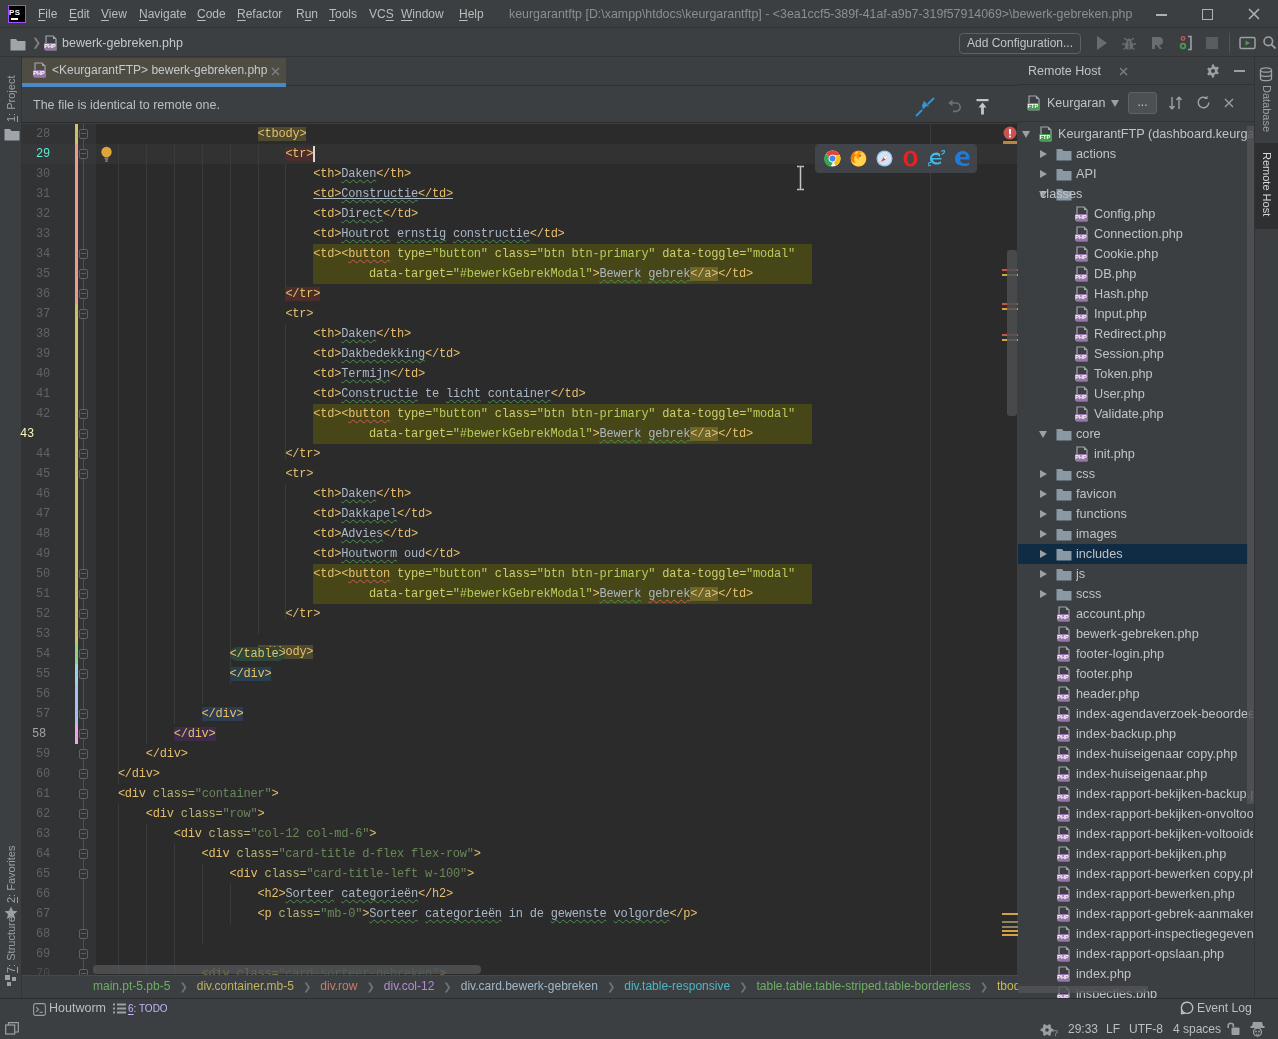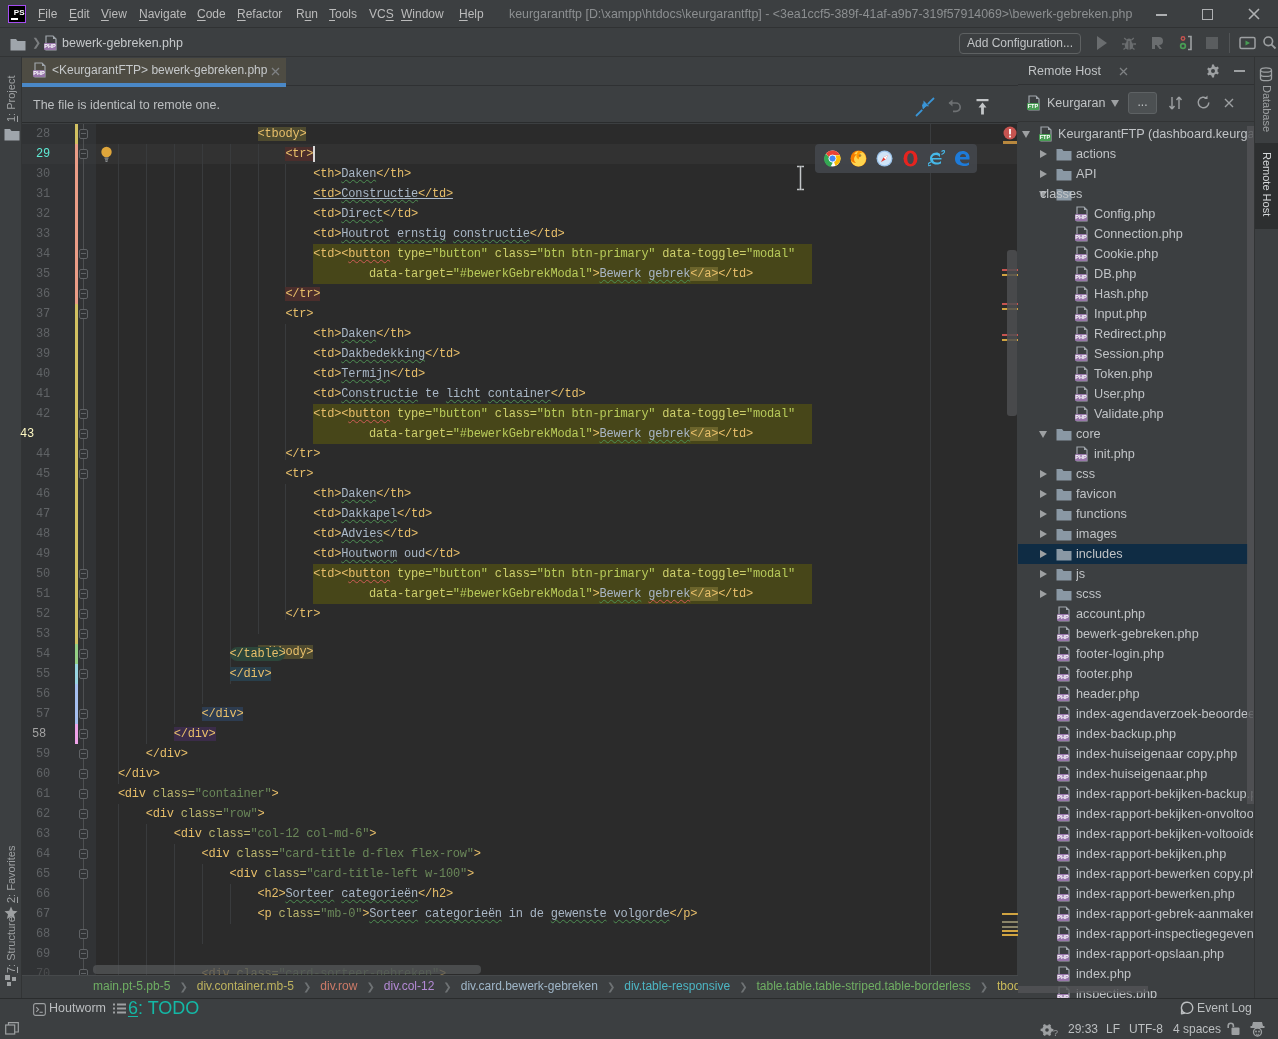--- a/index.html
+++ b/index.html
@@ -27,21 +27,21 @@
 .u { text-decoration:underline; text-underline-offset:2px; }
 .vup { position:absolute; white-space:nowrap; transform-origin:0 0; transform:rotate(-90deg); color:#9da0a2; font-size:11px; }
 .vdn { position:absolute; white-space:nowrap; transform-origin:0 0; transform:rotate(90deg); color:#9da0a2; font-size:11px; }
 .trow { position:absolute; height:20px; line-height:20px; color:#c0c3c6; font-size:12.7px; white-space:nowrap; }
 .arr-r { position:absolute; width:0; height:0; border-left:7px solid #9da0a2; border-top:4.5px solid transparent; border-bottom:4.5px solid transparent; }
 .arr-d { position:absolute; width:0; height:0; border-top:7px solid #9da0a2; border-left:4.5px solid transparent; border-right:4.5px solid transparent; }
 </style></head>
 <body>
 <div class="abs" style="left:0;top:0;width:1278px;height:28px;background:#3c3f41;border-bottom:1px solid #303233"></div>
 <div class="abs" style="left:8px;top:5px;width:18px;height:18px;border:1.8px solid #a54df2;background:#000;">
-<div style="color:#fff;font-size:8px;font-weight:bold;line-height:9px;text-align:right;margin-top:1.5px;letter-spacing:0.3px">PS</div>
+<div style="color:#fff;font-size:8px;font-weight:bold;line-height:9px;text-align:left;margin-top:1.5px;letter-spacing:0.3px">PS</div>
 <div style="width:7px;height:1.8px;background:#fff;margin:1.8px 0 0 2.2px"></div>
   </div>
 <div class="menu-item" style="left:38px"><span class="u">F</span>ile</div>
 <div class="menu-item" style="left:69px"><span class="u">E</span>dit</div>
 <div class="menu-item" style="left:101px"><span class="u">V</span>iew</div>
 <div class="menu-item" style="left:139px"><span class="u">N</span>avigate</div>
 <div class="menu-item" style="left:197px"><span class="u">C</span>ode</div>
 <div class="menu-item" style="left:237px"><span class="u">R</span>efactor</div>
 <div class="menu-item" style="left:296px">R<span class="u">u</span>n</div>
 <div class="menu-item" style="left:329px"><span class="u">T</span>ools</div>
@@ -684,21 +684,21 @@
   </svg>
 <div class="abs" style="left:49px;top:998px;height:21px;line-height:21px;color:#bcbfc1;font-size:12.5px">Houtworm</div>
 <svg class="abs" style="left:113px;top:1003px" width="13" height="12" viewBox="0 0 13 12">
 <rect x="0" y="0.5" width="2" height="2" fill="#9da0a2"></rect>
     <rect x="4" y="0.5" width="9" height="2" fill="#9da0a2"></rect>
 <rect x="0" y="4.5" width="2" height="2" fill="#9da0a2"></rect>
     <rect x="4" y="4.5" width="9" height="2" fill="#9da0a2"></rect>
 <rect x="0" y="8.5" width="2" height="2" fill="#9da0a2"></rect>
     <rect x="4" y="8.5" width="9" height="2" fill="#9da0a2"></rect>
   </svg>
-<div class="abs" style="left:128px;top:998px;height:21px;line-height:21px;color:#14b8a6;font-size:18px"><span class="u">6</span>: TODO</div>
+<div class="abs" style="left:128px;top:998px;height:21px;line-height:21px;color:#c4b5fd;font-size:10px"><span class="u">6</span>: TODO</div>
 <svg class="abs" style="left:1180px;top:1001px" width="14" height="14" viewBox="0 0 14 14">
 <path d="M7.2 1.2 a5.6 5.6 0 1 1 -5.5 6.9 L1.5 12.8 L5 12 a5.6 5.6 0 0 1 2.2-10.8 z" fill="none" stroke="#bcbfc1" stroke-width="1.4" stroke-linejoin="round"></path>
   </svg>
 <div class="abs" style="left:1197px;top:998px;height:21px;line-height:21px;color:#bcbfc1;font-size:12.2px">Event Log</div>
 <div class="abs" style="left:0;top:1019px;width:1278px;height:20px;background:#3c3f41"></div>
 <svg class="abs" style="left:5px;top:1022px" width="14" height="13" viewBox="0 0 14 13">
 <rect x="0.7" y="3" width="9" height="9" fill="none" stroke="#9da0a2" stroke-width="1.2"></rect>
 <path d="M3.5 3 V0.7 H13.3 V10 H10" fill="none" stroke="#9da0a2" stroke-width="1.2"></path>
   </svg>
 <svg class="abs" style="left:1040px;top:1022px" width="18" height="15" viewBox="0 0 18 15">

